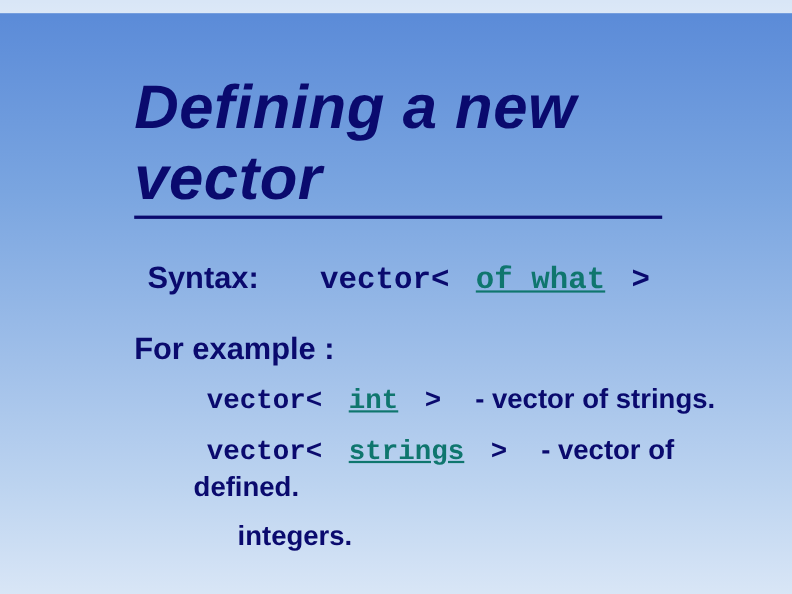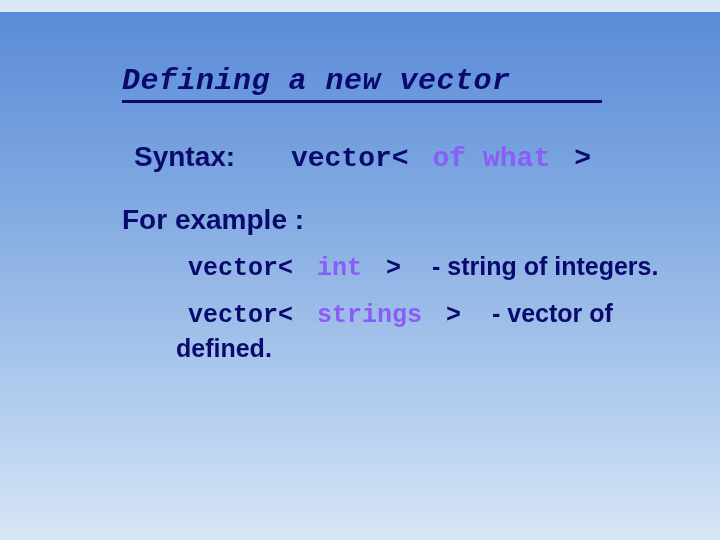--- a/index.html
+++ b/index.html
@@ -5,41 +5,40 @@
   * { margin: 12px; padding: 0; box-sizing: border-box; }
   html, body { width: 720px; height: 540px; overflow: hidden; }
   body {
     background: linear-gradient(to bottom, #5b8bd8 0%, #7aa5e0 30%, #9bbce8 55%, #bdd4f0 80%, #dce8f7 100%);
     font-family: "Comic Sans MS", "Comic Sans", cursive, sans-serif;
     color: #0a0a6e;
     padding: 40px 0 0 0;
     position: relative;
   }
   .title {
-    font-size: 30px;
+    font-size: 56px;
     font-weight: bold;
     font-style: italic;
     margin: 0 0 38px 98px;
     border-bottom: 3px solid #0a0a6e;
     display: block;
     width: 480px;
     padding-bottom: 2px;
     letter-spacing: 0.5px;
-    font-family: Liberation Mono, monospace;
   }
   .syntax-row {
     margin: 0 0 30px 98px;
     font-size: 28px;
     font-weight: bold;
   }
   .syntax-label {
     display: inline;
   }
   .mono { font-family: "Courier New", Courier, monospace; font-weight: bold; }
-  .pink { color: #8b5cf6; }
+  .pink { color: #0f766e; text-decoration: underline; }
   .for-example {
     margin: 0 0 14px 98px;
     font-size: 28px;
     font-weight: bold;
   }
   .examples {
     margin-left: 140px;
     margin-right: 40px;
     font-size: 25px;
     font-weight: bold;
@@ -55,18 +54,19 @@
 <div class="syntax-row">
   <span class="syntax-label">Syntax:</span>
   <span> </span>
   <span class="mono">vector&lt;</span><span class="mono pink">of what</span><span class="mono">&gt;</span>
 </div>
 
 <div class="for-example">For example :</div>
 
 <div class="examples">
   <div>
-    <span class="mono">vector&lt;</span><span class="mono pink">int</span><span class="mono">&gt;</span><span> - string of integers.</span>
+    <span class="mono">vector&lt;</span><span class="mono pink">int</span><span class="mono">&gt;</span><span> - vector of strings.</span>
   </div>
   <div>
     <span class="mono">vector&lt;</span><span class="mono pink">strings</span><span class="mono">&gt;</span><span> - vector of defined.</span>
   </div>
+  <div class="cont">integers.</div>
 </div>
 
 </body></html>

